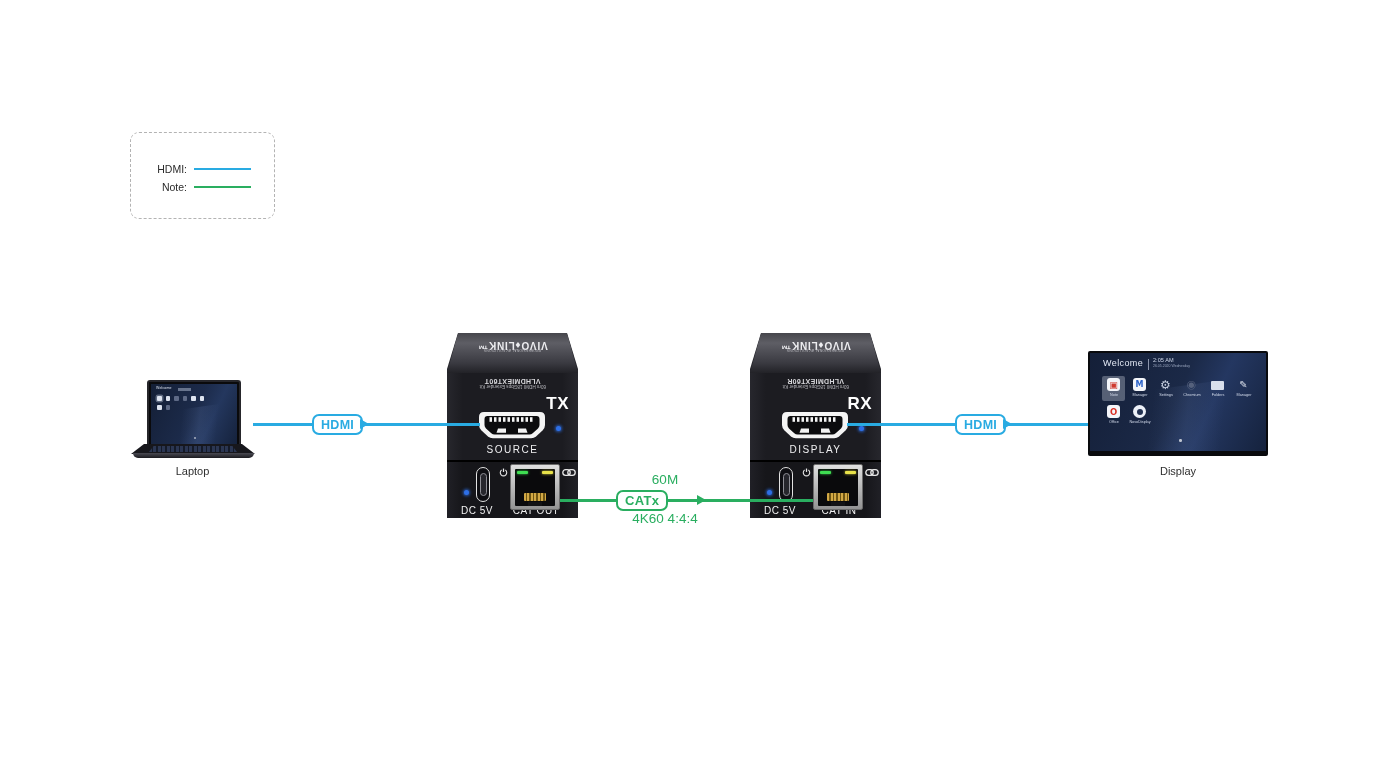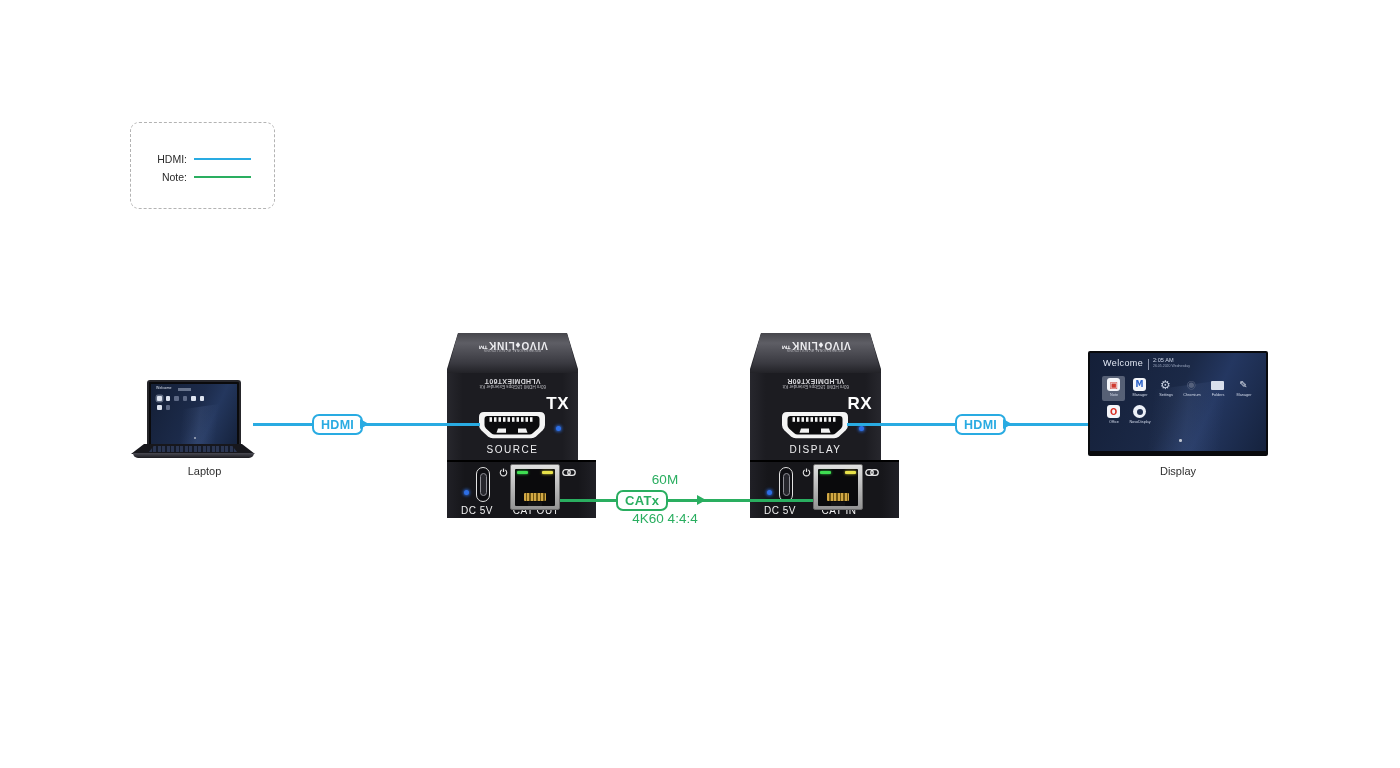--- a/index.html
+++ b/index.html
@@ -1,31 +1,31 @@
 <!DOCTYPE html>
 <html><head>
 <meta charset="utf-8">
 <style>
   html,body{margin:0;padding:0;background:#fff;}
   .canvas{position:relative;width:1400px;height:768px;background:#ffffff;overflow:hidden;
           font-family:"Liberation Sans","DejaVu Sans",sans-serif;}
   .abs{position:absolute;}
 
   
-  .legend{left:130px;top:122px;width:145px;height:87px;border:1.5px dashed #b3b3b3;border-radius:9px;
+  .legend{left:130px;top:132px;width:145px;height:87px;border:1.5px dashed #b3b3b3;border-radius:9px;
           box-sizing:border-box;padding-top:27px;}
   .legend-row{display:flex;align-items:center;height:18px;}
   .legend-label{width:56px;text-align:right;font-size:10.5px;color:#2b2b2b;}
   .legend-line{width:57px;height:2px;margin-left:7px;}
   .legend-line.hdmi{background:#29ABE2;}
   .legend-line.catx{background:#2AAE60;}
 
   
   .caption{font-size:11px;color:#2f2f2f;text-align:center;}
-  .cap-laptop{left:152px;top:465px;width:105px;}
+  .cap-laptop{left:140px;top:465px;width:105px;}
   .cap-display{left:1118px;top:465px;width:120px;}
 
   
   .lap-screen{left:147px;top:380px;width:94px;height:64px;background:#0a0a0c;
               border:2px solid #26262b;border-bottom:none;border-radius:3px 3px 0 0;box-sizing:border-box;}
   .lap-display{position:absolute;left:2px;right:2px;top:2px;bottom:0;
                background:linear-gradient(115deg,#141f36 0%,#1c2b4b 50%,#24375e 68%,#15223c 100%);overflow:hidden;}
   .lap-display::before{content:"";position:absolute;left:-30%;bottom:-50%;width:160%;height:110%;
                background:linear-gradient(105deg,rgba(255,255,255,0) 40%,rgba(140,170,230,0.12) 52%,rgba(255,255,255,0) 64%);
                transform:rotate(-8deg);}
@@ -91,21 +91,21 @@
   .model-sub{height:6px;line-height:6px;}
   .model-sub span{display:inline-block;font-size:8px;color:#b6b6bc;transform:scale(0.58);
             transform-origin:center;white-space:nowrap;}
   .unit-tag{position:absolute;right:9px;top:61px;font-size:17px;font-weight:bold;color:#ffffff;letter-spacing:0.5px;}
   .hdmi-port{position:absolute;left:32px;top:79px;width:66px;height:30px;z-index:2;}
   .port-label{position:absolute;left:0;right:0;top:111px;text-align:center;font-size:10px;
               letter-spacing:1.5px;color:#f0f0f2;}
   .led{position:absolute;width:5px;height:5px;border-radius:50%;background:#2e6fe6;
        box-shadow:0 0 3px 1px rgba(46,111,230,0.75);}
   .led-top{left:109px;top:93px;}
-  .unit-bottom{top:460px;width:149px;height:58px;border-top:2px solid #000;box-sizing:border-box;
+  .unit-bottom{top:460px;width:131px;height:58px;border-top:2px solid #000;box-sizing:border-box;
                background:linear-gradient(90deg,#202026,#16161a 12%,#16161a 88%,#202026);}
   .led-b{left:17px;top:28px;}
   .usbc{position:absolute;left:29px;top:5px;width:14px;height:35px;border:1.5px solid #e2e2e2;
         border-radius:8px;background:#0e0e12;box-sizing:border-box;}
   .usbc::after{content:"";position:absolute;left:2.5px;right:2.5px;top:5px;bottom:5px;
         border:1px solid #8f8f96;border-radius:4px;background:#26262c;}
   .pwr-ic{position:absolute;left:52px;top:6px;line-height:0;}
   .rj45{position:absolute;left:63px;top:2px;width:50px;height:46px;border:1px solid #6b6b6b;
         background:linear-gradient(#e0e0e0,#939393);border-radius:2px;z-index:2;box-sizing:border-box;}
   .rj45-inner{position:absolute;left:4px;right:4px;top:4px;bottom:3px;background:#0a0a0c;border-radius:1px;}

